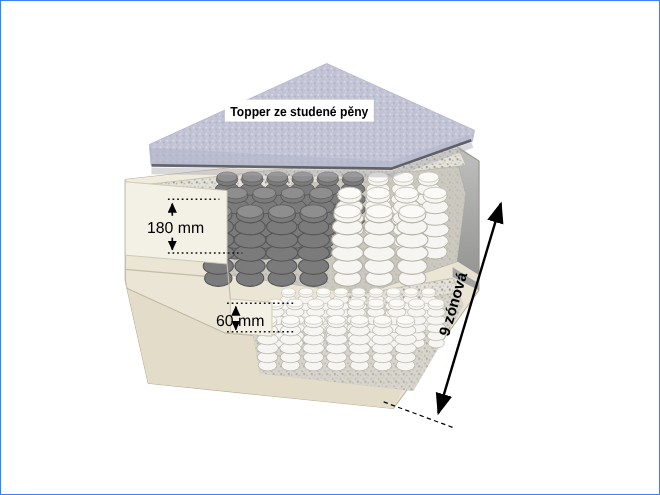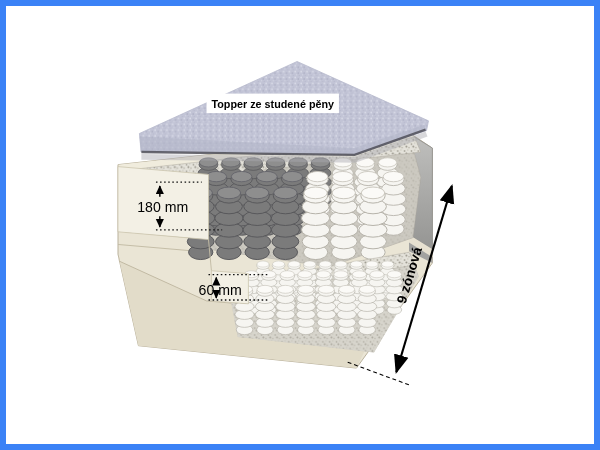--- a/index.html
+++ b/index.html
@@ -1,18 +1,18 @@
 <!DOCTYPE html>
 <html><head>
 <meta charset="utf-8">
 <style>
   html,body{margin:0;padding:0;background:#ffffff;}
   .stage{
     width:600px;height:450px;position:relative;background:#ffffff;
-    border:6px solid #3b82f6;box-sizing:border-box;overflow:hidden;
+    border:1px solid #3b82f6;box-sizing:border-box;overflow:hidden;
     font-family:"Liberation Sans",sans-serif;
   }
   .stage svg{display:block;width:100%;height:100%;}
   text{font-family:"Liberation Sans",sans-serif;fill:#000;}
   .lbl-bold{font-weight:bold;}
 </style>
 </head>
 <body>
 
 <div class="stage">

